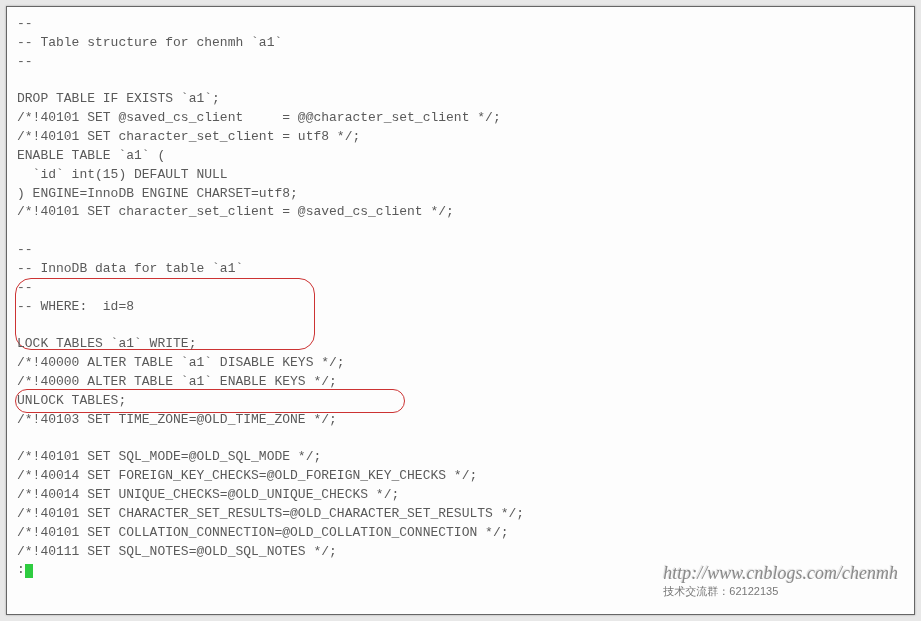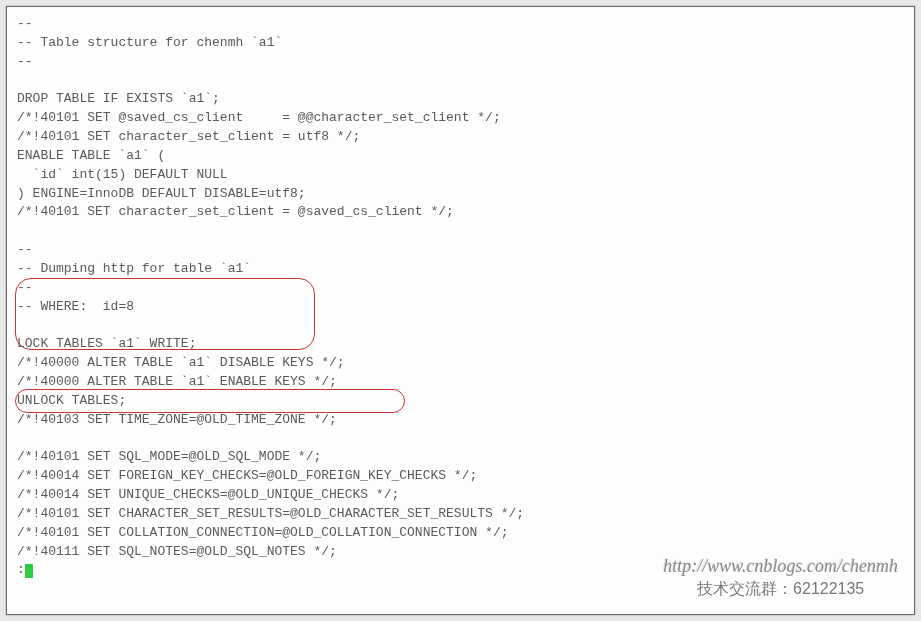--- a/index.html
+++ b/index.html
@@ -62,34 +62,34 @@
       display: inline-block;
       width: 8px;
       height: 14px;
       background: #2ecc40;
       vertical-align: middle;
     }
     .watermark {
       position: absolute;
       right: 16px;
       bottom: 14px;
-      text-align: center;
+      text-align: left;
       z-index: 3;
       pointer-events: none;
     }
     .watermark-url {
       font-family: Georgia, "Times New Roman", serif;
       font-size: 18px;
       font-style: italic;
       color: rgba(80,80,80,0.65);
       text-shadow: 1px 1px 1px rgba(255,255,255,0.9), -1px -1px 1px rgba(0,0,0,0.15);
     }
     .watermark-group {
       font-family: "SimSun", "Microsoft YaHei", Arial, sans-serif;
-      font-size: 16px;
+      font-size: 11px;
       color: rgba(60,60,60,0.7);
       text-shadow: 1px 1px 1px rgba(255,255,255,0.9);
       margin-top: -2px;
     }
   </style>
 </head>
 <body>
 
 <div class="terminal-container">
 
@@ -98,25 +98,25 @@
 
   <div class="code-line">--</div>
   <div class="code-line">-- Table structure for chenmh `a1`</div>
   <div class="code-line">--</div>
   <div class="code-line">&nbsp;</div>
   <div class="code-line">DROP TABLE IF EXISTS `a1`;</div>
   <div class="code-line">/*!40101 SET @saved_cs_client     = @@character_set_client */;</div>
   <div class="code-line">/*!40101 SET character_set_client = utf8 */;</div>
   <div class="code-line">ENABLE TABLE `a1` (</div>
   <div class="code-line">  `id` int(15) DEFAULT NULL</div>
-  <div class="code-line">) ENGINE=InnoDB DEFAULT DISABLE=utf8;</div>
+  <div class="code-line">) ENGINE=InnoDB ENGINE CHARSET=utf8;</div>
   <div class="code-line">/*!40101 SET character_set_client = @saved_cs_client */;</div>
   <div class="code-line">&nbsp;</div>
   <div class="code-line">--</div>
-  <div class="code-line">-- Dumping http for table `a1`</div>
+  <div class="code-line">-- InnoDB data for table `a1`</div>
   <div class="code-line">--</div>
   <div class="code-line">-- WHERE:  id=8</div>
   <div class="code-line">&nbsp;</div>
   <div class="code-line">LOCK TABLES `a1` WRITE;</div>
   <div class="code-line">/*!40000 ALTER TABLE `a1` DISABLE KEYS */;</div>
   <div class="code-line">/*!40000 ALTER TABLE `a1` ENABLE KEYS */;</div>
   <div class="code-line">UNLOCK TABLES;</div>
   <div class="code-line">/*!40103 SET TIME_ZONE=@OLD_TIME_ZONE */;</div>
   <div class="code-line">&nbsp;</div>
   <div class="code-line">/*!40101 SET SQL_MODE=@OLD_SQL_MODE */;</div>

